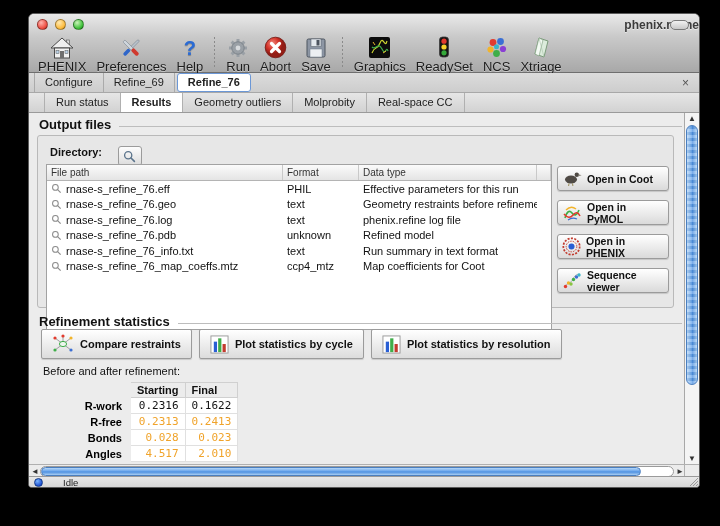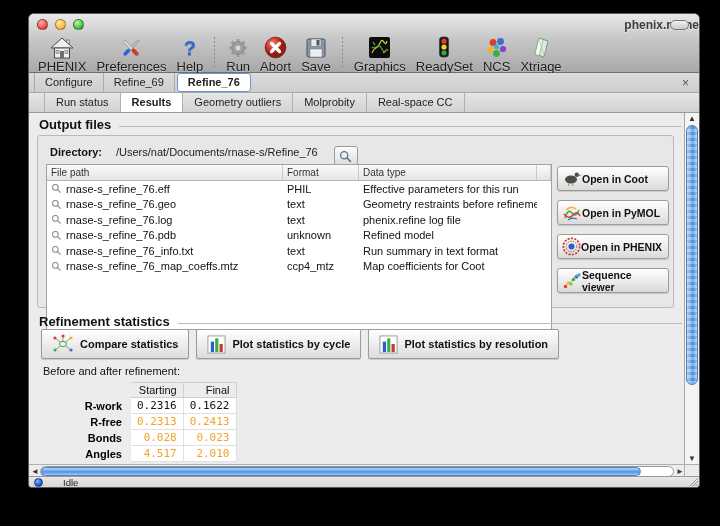--- a/index.html
+++ b/index.html
@@ -73,35 +73,35 @@
     border-bottom:1px solid #b4b4b4; font-size:10px; color:#333; }
   .ft-header .c { padding:2px 4px; border-right:1px solid #c9c9c9; }
   .ft-row { display:flex; height:15.5px; align-items:center; }
   .ft-row .c { padding:0 4px; white-space:nowrap; overflow:hidden; }
   .c-path { width:236px; display:flex; align-items:center; gap:4px; }
   .c-fmt  { width:76px; }
   .c-type { width:178px; }
   .c-stub { flex:1; }
 
   .side-buttons { position:absolute; left:519px; top:30px; width:112px; }
-  .side-btn { display:flex; align-items:center; width:112px; height:25px;
+  .side-btn { display:flex; align-items:center; gap:5px; width:112px; height:25px;
     margin-bottom:9px; border:1px solid #9b9b9b; border-radius:3px;
     background:linear-gradient(#ffffff,#dadada); padding:0 4px;
     font-size:10.5px; font-weight:bold; color:#111; box-shadow:0 1px 1px rgba(0,0,0,.15); }
 
   .stats-buttons { position:absolute; left:12px; top:216px; display:flex; gap:7px; }
   .stat-btn { display:flex; align-items:center; gap:6px; height:30px; padding:0 10px;
     border:1px solid #9b9b9b; border-radius:2px; background:linear-gradient(#ffffff,#dcdcdc);
     font-size:11px; font-weight:bold; color:#111; box-shadow:0 1px 1px rgba(0,0,0,.15); }
   .subtitle { position:absolute; left:14px; top:252px; font-size:11px; font-weight:normal; color:#111; }
 
   .stats-table { position:absolute; left:47px; top:269px; border-collapse:collapse;
     font-size:11px; background:#ececec; }
   .stats-table th, .stats-table td { border:1px solid #d0d0d0; padding:1px 6px; height:15px; }
-  .stats-table thead th { font-weight:normal; color:#111; background:#ececec; text-align:right; }
+  .stats-table thead th { font-weight:bold; color:#111; background:#ececec; text-align:left; }
   .stats-table .rowlab { font-weight:bold; text-align:right; background:#ececec;
     border-color:#ececec; padding-right:8px; min-width:54px; }
   .stats-table td.val { background:#fff; border-color:#e0e0e0; text-align:right;
     font-family:"DejaVu Sans Mono", monospace; min-width:46px; }
   td.val.plain { color:#111; }
   td.val.accent { color:#f0a32a; }
   .stats-table thead th.blank { background:#ececec; border-color:#ececec; }
 
   
   .vscroll { position:absolute; right:0; top:99px; width:15px; height:351px;
@@ -295,21 +295,20 @@
 
   <div class="content">
 
     <div class="section-heading" style="top:4px;">
       <span>Output files</span>
     </div>
 
     <div class="panel">
       <div class="dir-row">
         <span class="dir-label">Directory:</span>
-        <span class="dir-value">/Users/nat/Documents/rnase-s/Refine_76</span>
         <span class="search-btn">
           <span>
             <svg width="13" height="13" viewBox="0 0 13 13">
               <circle cx="5.2" cy="5.2" r="3.6" fill="none" stroke="#5b748c" stroke-width="1.3"></circle>
               <line x1="8" y1="8" x2="11.4" y2="11.4" stroke="#5b748c" stroke-width="1.6" stroke-linecap="round"></line>
             </svg>
             </span>
         </span>
       </div>
 
@@ -475,21 +474,21 @@
               <line x1="11" y1="10" x2="11" y2="2"></line>
             </g>
             <ellipse cx="11" cy="10" rx="3.6" ry="2.6" fill="#eef6ee" stroke="#3fae49"></ellipse>
             <circle cx="3" cy="4" r="1.6" fill="#e23b2e"></circle>
               <circle cx="19" cy="4" r="1.6" fill="#f2b42a"></circle>
             <circle cx="3" cy="16" r="1.6" fill="#3fae49"></circle>
               <circle cx="19" cy="16" r="1.6" fill="#3b6fd4"></circle>
             <circle cx="11" cy="2" r="1.6" fill="#e23b2e"></circle>
           </svg>
           </span>
-        <span>Compare statistics</span>
+        <span>Compare restraints</span>
       </div>
       <div class="stat-btn">
         <span>
           <svg width="19" height="19" viewBox="0 0 20 20">
             <rect x="1" y="1" width="18" height="18" fill="#fff" stroke="#9a9a9a"></rect>
             <rect x="4" y="7" width="3.4" height="11" fill="#2a5fd4"></rect>
             <rect x="8.6" y="3.5" width="3.4" height="14.5" fill="#3fae49"></rect>
             <rect x="13.2" y="9.5" width="3.4" height="8.5" fill="#c23b2e"></rect>
           </svg>
           </span>

